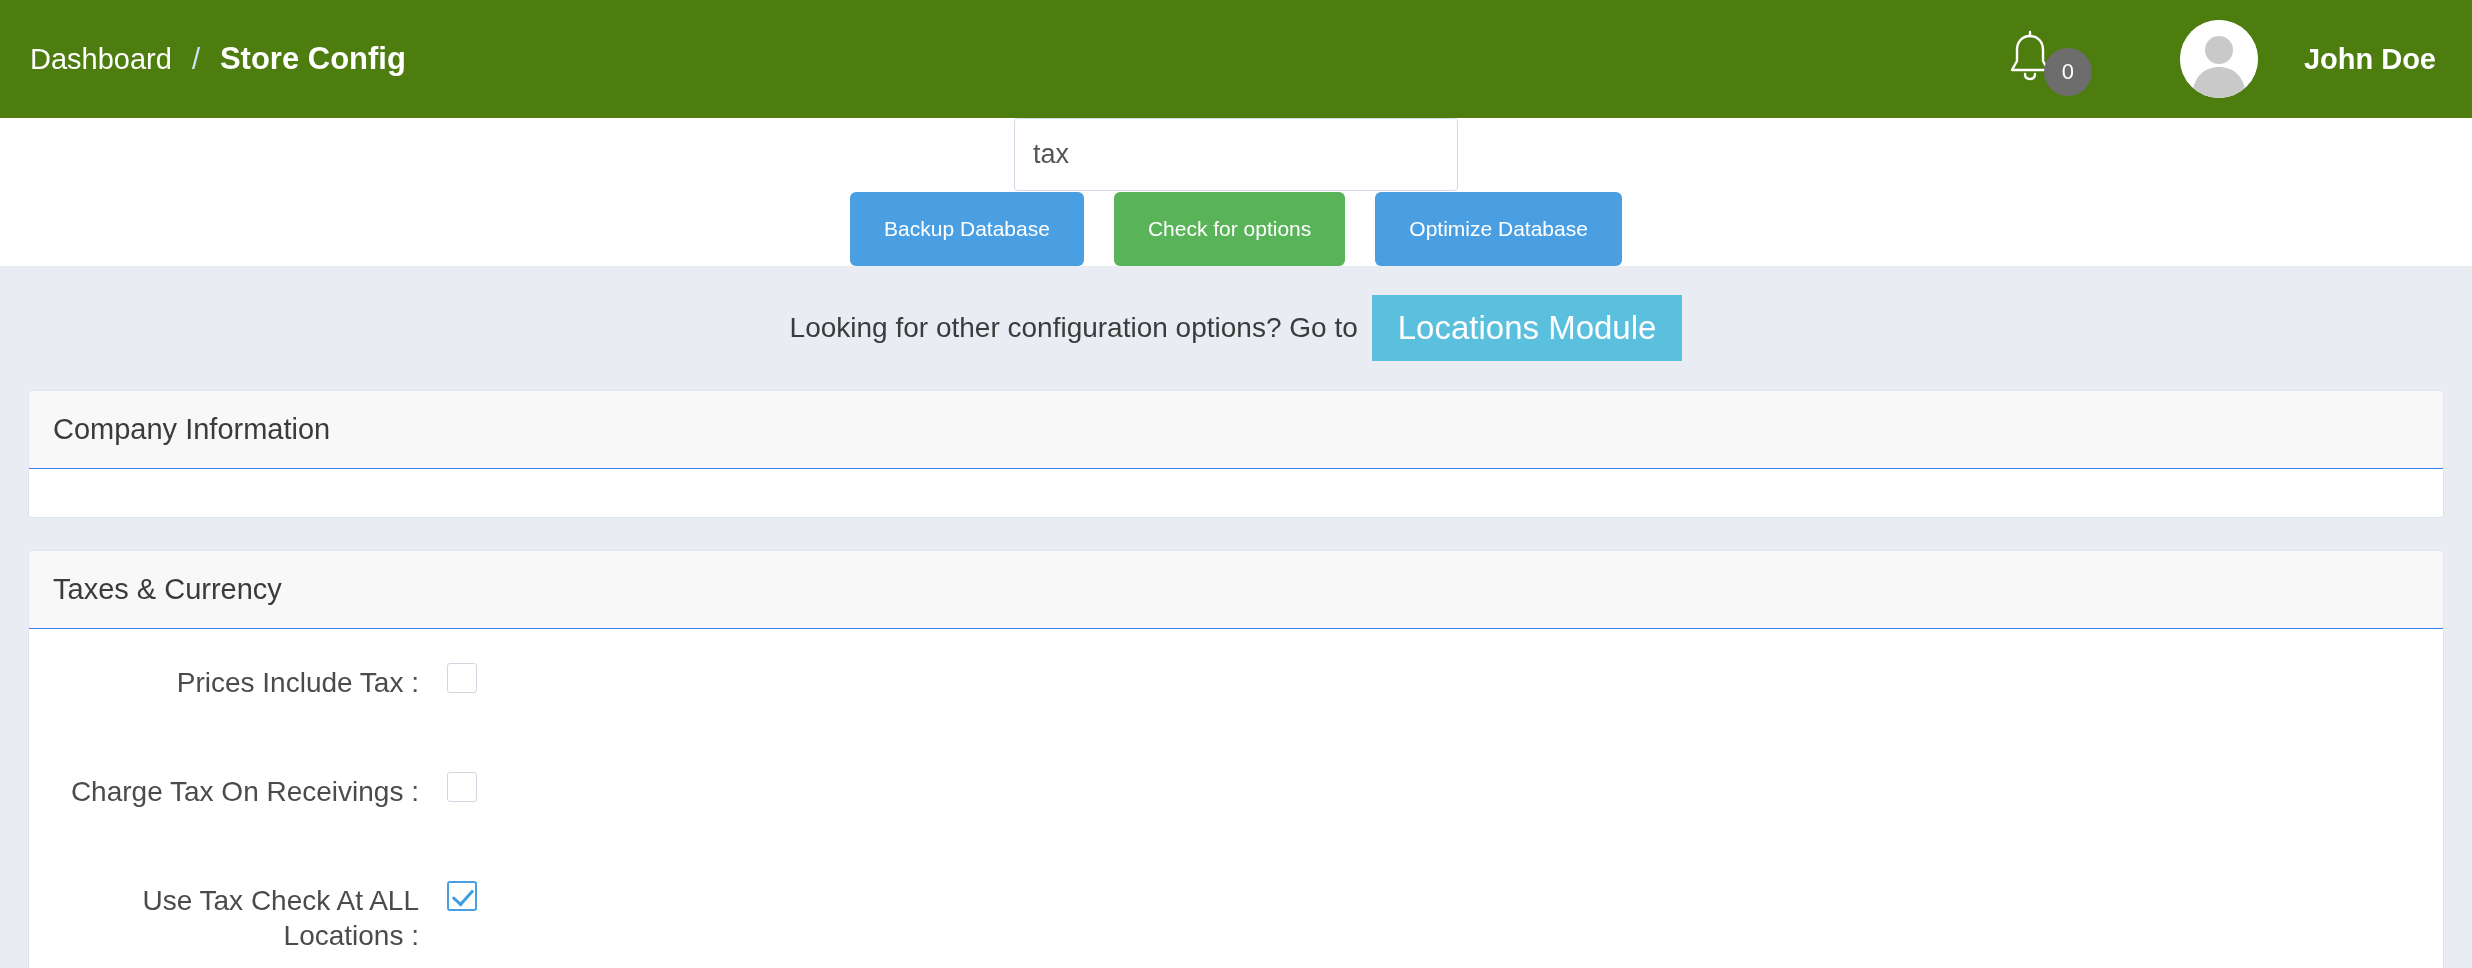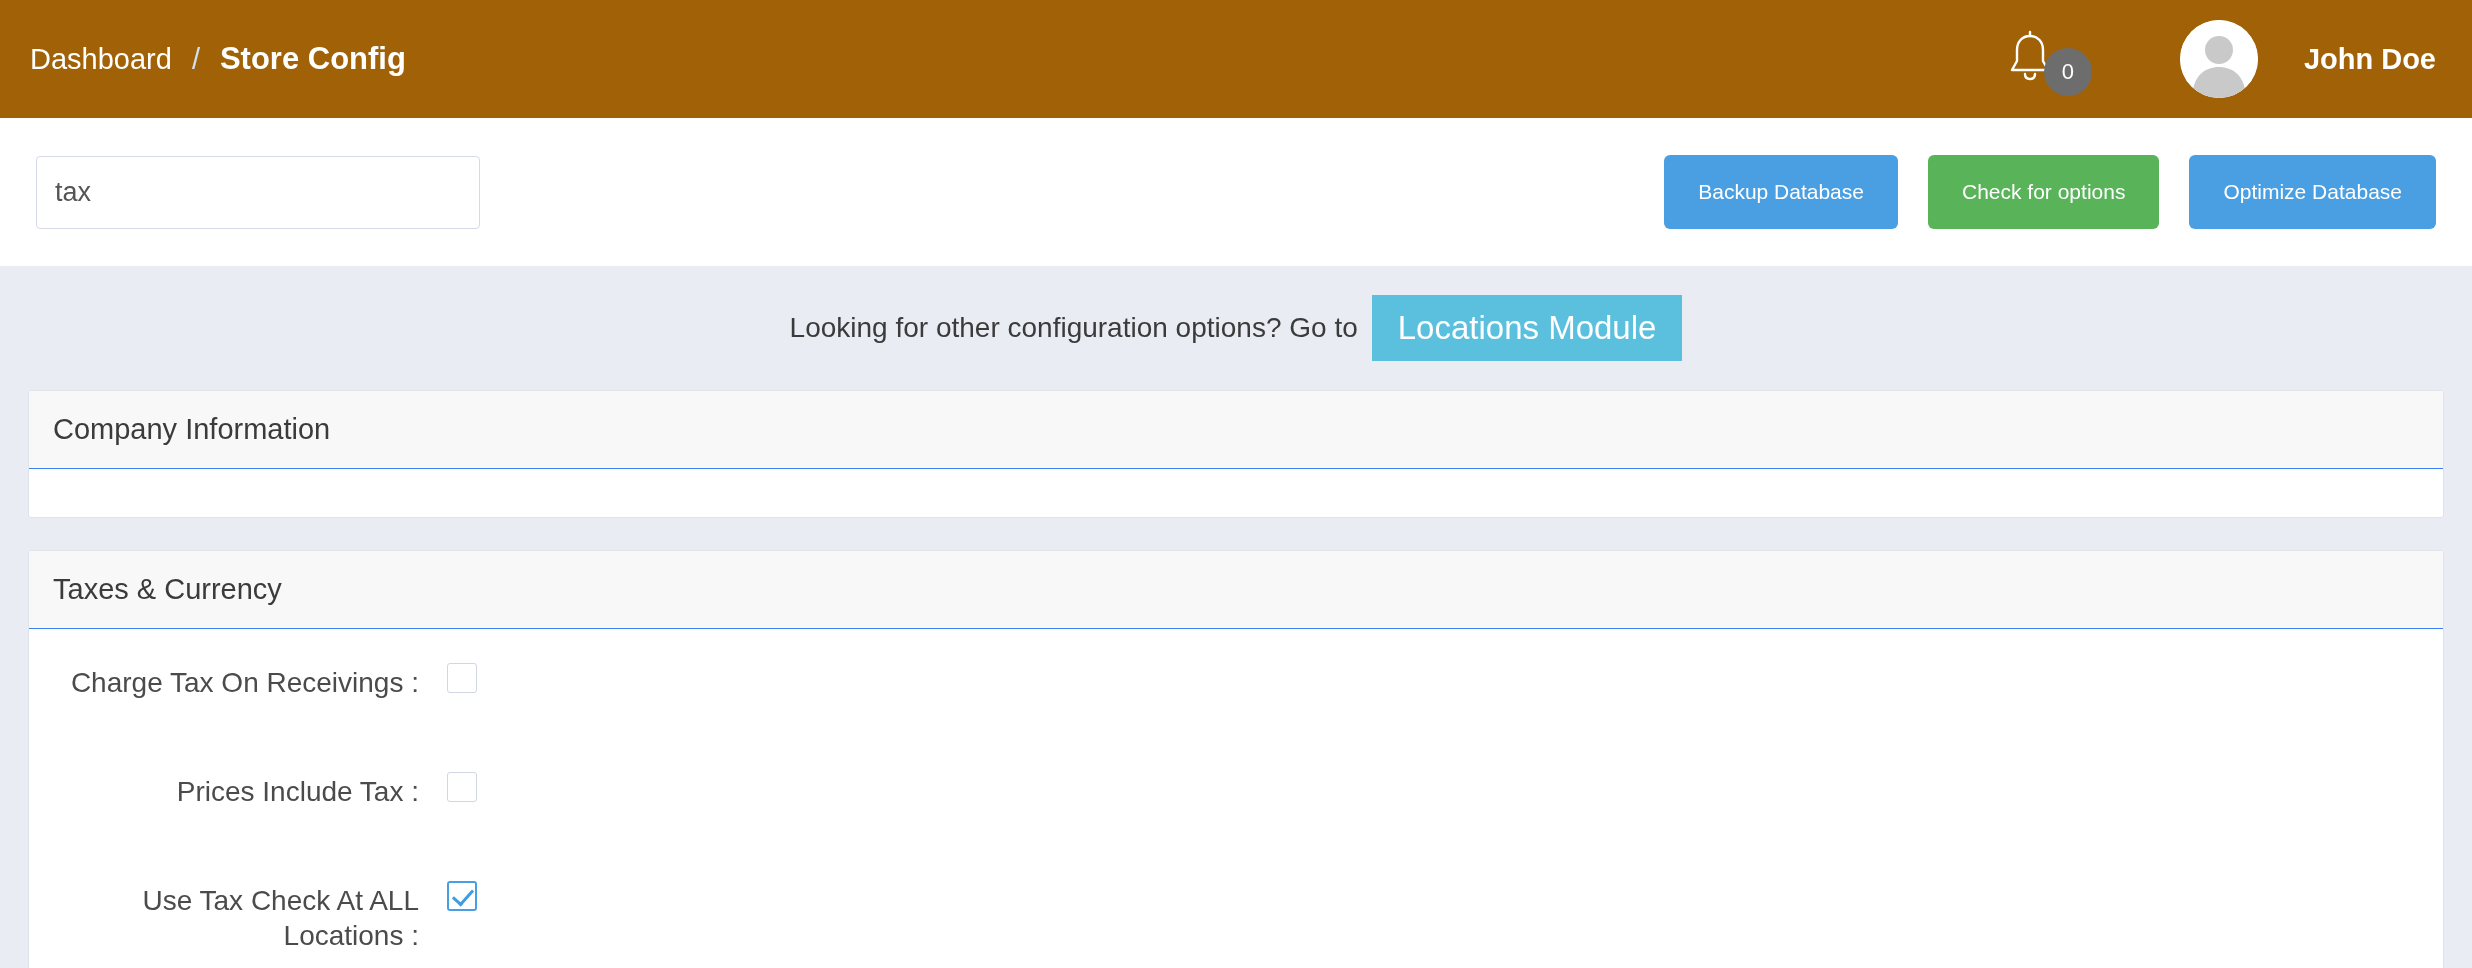--- a/index.html
+++ b/index.html
@@ -13,21 +13,21 @@
   body {
     font-family: "Liberation Sans", sans-serif;
     background: #e9ecf3;
     color: #3b3b3b;
     -webkit-font-smoothing: antialiased;
   }
 
   
   .topbar {
     height: 118px;
-    background: #a16207;
+    background: #4d7c0f;
     display: flex;
     align-items: center;
     justify-content: space-between;
     padding: 0 36px 0 30px;
   }
 
   .breadcrumb {
     display: flex;
     align-items: center;
     gap: 20px;
@@ -106,20 +106,21 @@
   }
 
   
   .actionbar {
     background: #ffffff;
     height: 148px;
     display: flex;
     align-items: center;
     justify-content: space-between;
     padding: 0 36px 0 36px;
+    flex-direction: column;
   }
 
   .search-input {
     width: 444px;
     height: 73px;
     border: 1px solid #d6dae6;
     border-radius: 4px;
     padding: 0 18px;
     font-family: "Liberation Sans", sans-serif;
     font-size: 27px;
@@ -308,28 +309,28 @@
     </div>
   </div>
 
   <div class="panel">
     <div class="panel-heading">
       <span class="panel-title">Taxes &amp; Currency</span>
     </div>
     <div class="panel-body form-body">
 
       <div class="form-row">
-        <div class="form-label">Charge Tax On Receivings :</div>
+        <div class="form-label">Prices Include Tax :</div>
         <div class="form-control-cell">
           <span class="cb"></span>
         </div>
       </div>
 
       <div class="form-row">
-        <div class="form-label">Prices Include Tax :</div>
+        <div class="form-label">Charge Tax On Receivings :</div>
         <div class="form-control-cell">
           <span class="cb"></span>
         </div>
       </div>
 
       <div class="form-row">
         <div class="form-label">Use Tax Check At ALL Locations :</div>
         <div class="form-control-cell">
           <span class="cb checked"></span>
         </div>

